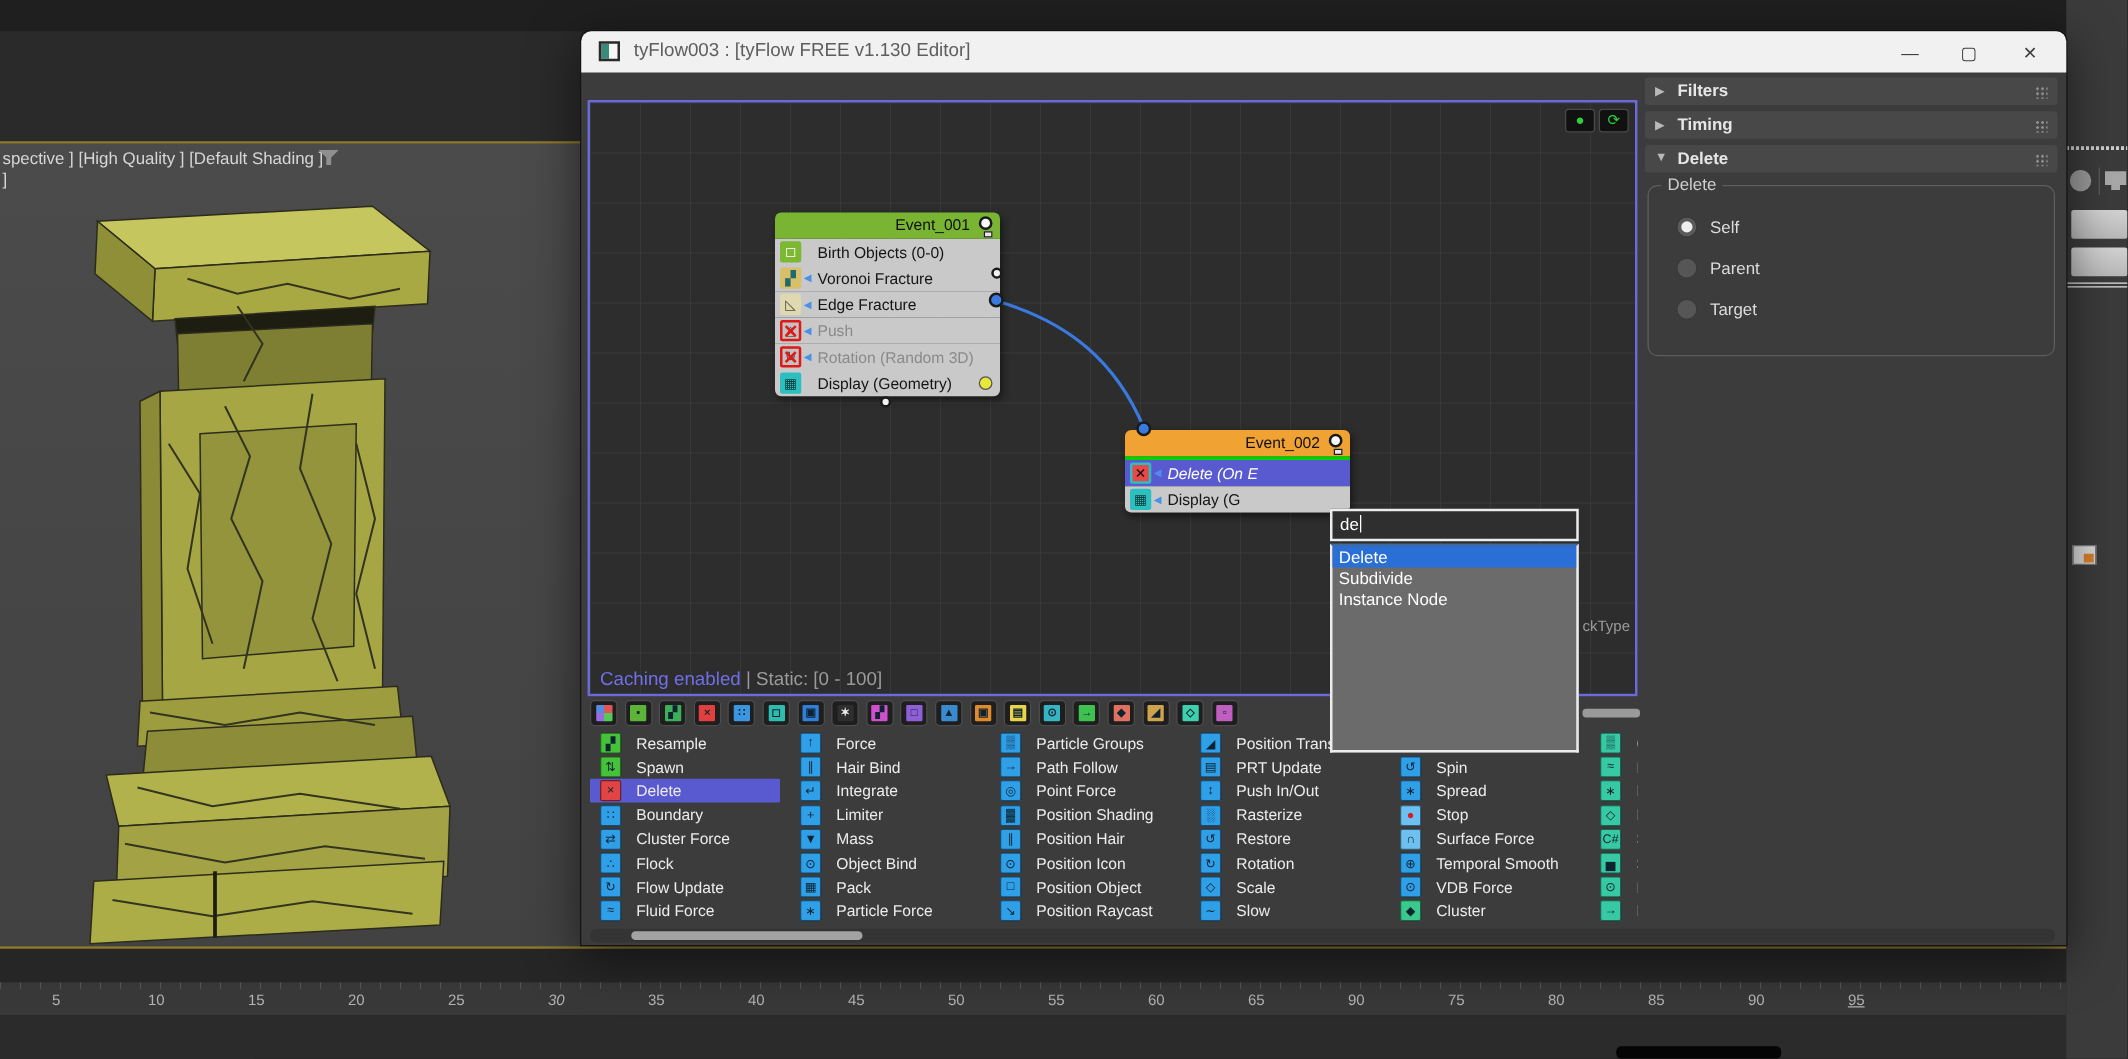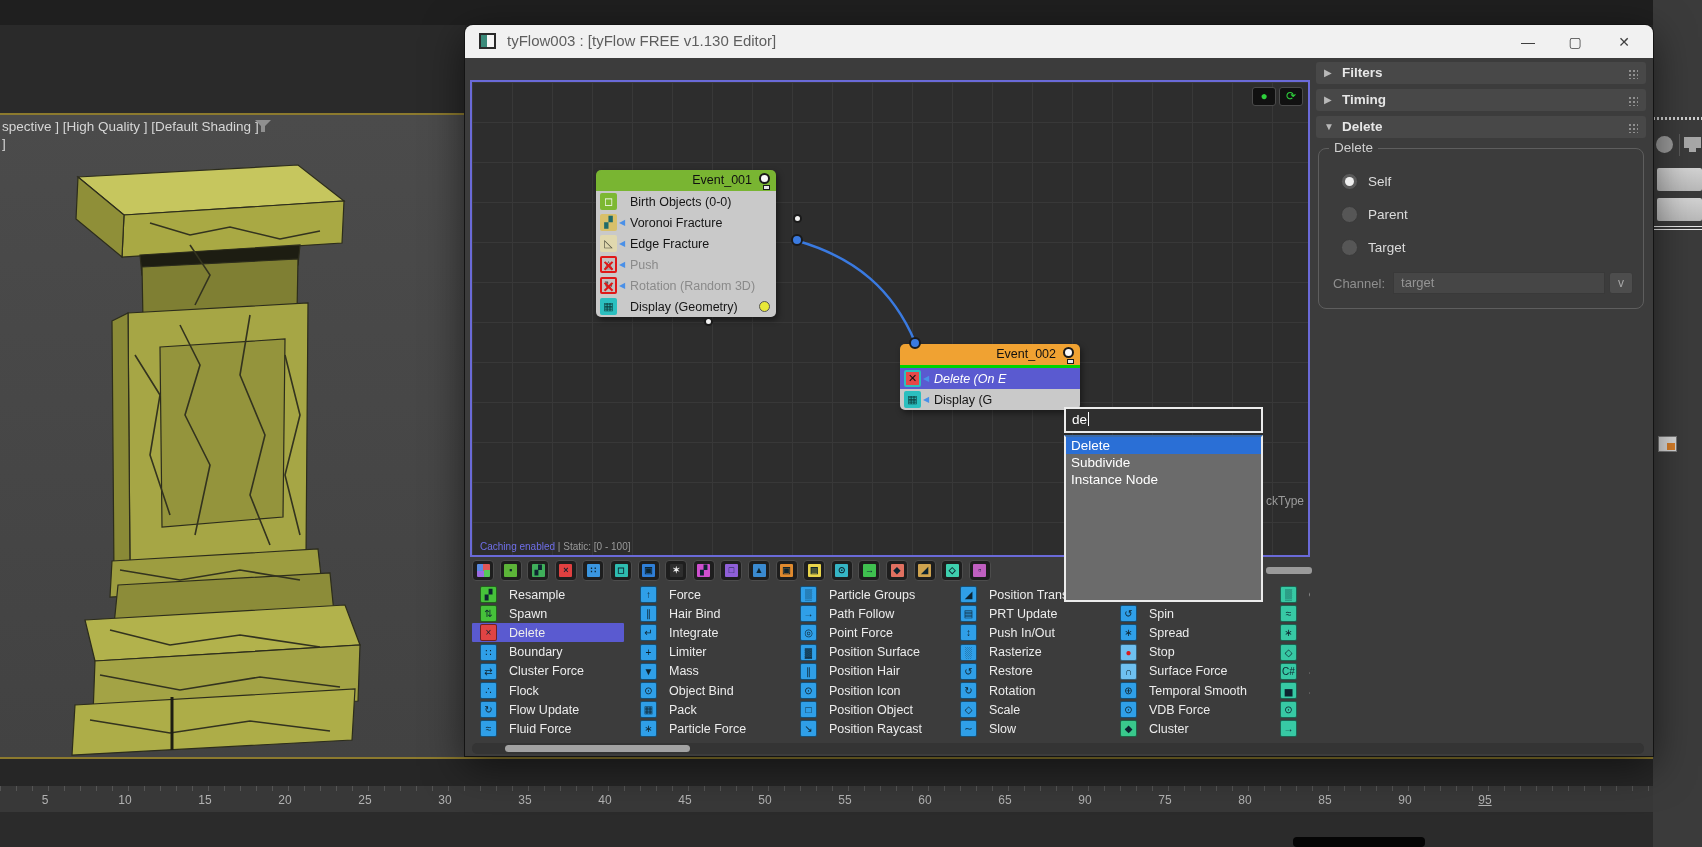--- a/index.html
+++ b/index.html
@@ -45,21 +45,21 @@
 .win-btn { position:absolute; top:6px; width:30px; height:22px; color:#3f3f3f; font-size:14px; text-align:center; line-height:22px; }
 .tabbar { position:absolute; left:0; top:33px; width:100%; height:25px; background:#333333; }
 .tab { display:inline-block; margin:2px 0 0 6px; height:20px; padding:0 8px; border:1px solid #a0a0a0; background:#3e3e3e; color:#f0f0f0; font-size:12.5px; line-height:18px; border-radius:2px; }
 .tab .tab-arrow { color:#3fc84f; font-size:11px; margin-right:4px; }
 
 
 .editor { left:470px; top:80px; width:840px; height:477px; background:#2d2d2d; border:2px solid #6a6ad8;
   background-image:linear-gradient(#383838 1px,transparent 1px),linear-gradient(90deg,#383838 1px,transparent 1px);
   background-size:40px 40px; }
 .ed-btn { position:absolute; top:5px; width:24px; height:19px; background:#111; border:1px solid #4a4a4a; border-radius:3px; color:#2ed03c; font-size:12px; text-align:center; line-height:17px; }
-.status-line { position:absolute; left:8px; bottom:3px; font-size:10px; }
+.status-line { position:absolute; left:8px; bottom:3px; font-size:15px; }
 .status-line .s1 { color:#6f6fe8; }
 .status-line .s2 { color:#9a9a9a; }
 .clipped-txt { left:1266px; top:494px; color:#9a9a9a; font-size:12px; }
 
 
 .evnode { position:absolute; border-radius:5px; box-shadow:2px 3px 6px rgba(0,0,0,.45); }
 .ev-head { height:21px; border-radius:5px 5px 0 0; position:relative; }
 .ev-title { position:absolute; right:24px; top:3px; font-size:12.5px; color:#101010; }
 .bulb { position:absolute; right:6px; top:3px; width:11px; height:11px; border-radius:50%; background:#fafafa; border:2px solid #1a1a1a; }
 .bulb:after { content:""; position:absolute; left:1.5px; top:10px; width:5px; height:3px; background:#e8e8e8; border:1px solid #1a1a1a; }
@@ -172,21 +172,21 @@
 
   <div class="abs vp-yline-bot"></div>
 
 
   <div class="abs ruler" id="ruler">
       <span class="tick" style="left: 45px;">5</span>
       <span class="tick" style="left: 125px;">10</span>
       <span class="tick" style="left: 205px;">15</span>
       <span class="tick" style="left: 285px;">20</span>
       <span class="tick" style="left: 365px;">25</span>
-      <span class="tick" style="left: 445px;">30</span>
+      <span class="tick" style="left: 445px; font-style: italic;">30</span>
       <span class="tick" style="left: 525px;">35</span>
       <span class="tick" style="left: 605px;">40</span>
       <span class="tick" style="left: 685px;">45</span>
       <span class="tick" style="left: 765px;">50</span>
       <span class="tick" style="left: 845px;">55</span>
       <span class="tick" style="left: 925px;">60</span>
       <span class="tick" style="left: 1005px;">65</span>
       <span class="tick" style="left: 1085px;">90</span>
       <span class="tick" style="left: 1165px;">75</span>
       <span class="tick" style="left: 1245px;">80</span>
@@ -225,21 +225,21 @@
       <span class="s1">Caching enabled</span>
       <span class="s2">| Static: [0 - 100]</span>
     </div>
   </div>
   <div class="abs clipped-txt">ckType</div>
 
   <svg class="overlay">
     <path d="M798,241 C856,258 893,290 915,342" stroke="#3a7ae0" stroke-width="2.5" fill="none"></path>
   </svg>
 
-  <div class="abs evnode" id="event-0" style="left:596px; top:170px; width:180px;">
+  <div class="abs evnode" id="event-0" style="left:620px; top:170px; width:180px;">
     <div class="ev-head" style="background: rgb(121, 181, 50);">
       <div class="ev-title">Event_001</div>
       <div class="bulb"></div>
     </div>
     <div class="op-rows">
         <div class="op-row">
           <span class="op-icon" style="background: rgb(125, 184, 50); color: rgb(255, 255, 255);">◻</span>
           <span class="op-marker"></span>
           <span class="op-label">Birth Objects (0-0)</span>
         </div>
@@ -319,25 +319,20 @@
           <span class="radio-label">Self</span>
         </div>
         <div class="radio-row">
           <span class="radio"></span>
           <span class="radio-label">Parent</span>
         </div>
         <div class="radio-row">
           <span class="radio"></span>
           <span class="radio-label">Target</span>
         </div>
-        <div class="channel-row">
-          <span class="ch-label">Channel:</span>
-          <span class="ch-field">target</span>
-          <span class="ch-btn">v</span>
-        </div>
       </div>
     </div>
 
   <div class="abs depot-toolbar" id="depot-toolbar">
       <div class="dt-btn" style="left: 0px;">
         <div class="dt-ic multi"></div>
       </div>
       <div class="dt-btn" style="left: 27.6px;">
         <div class="dt-ic" style="background: rgb(92, 180, 56);">▪</div>
       </div>
@@ -470,21 +465,21 @@
         <div class="depot-row" style="top: 19.2px;">
           <div class="depot-ic" style="background: rgb(47, 159, 232);">→</div>
           <span class="depot-label">Path Follow</span>
         </div>
         <div class="depot-row" style="top: 38.4px;">
           <div class="depot-ic" style="background: rgb(47, 159, 232);">◎</div>
           <span class="depot-label">Point Force</span>
         </div>
         <div class="depot-row" style="top: 57.6px;">
           <div class="depot-ic" style="background: rgb(47, 159, 232);">▓</div>
-          <span class="depot-label">Position Surface</span>
+          <span class="depot-label">Position Shading</span>
         </div>
         <div class="depot-row" style="top: 76.8px;">
           <div class="depot-ic" style="background: rgb(47, 159, 232);">∥</div>
           <span class="depot-label">Position Hair</span>
         </div>
         <div class="depot-row" style="top: 96px;">
           <div class="depot-ic" style="background: rgb(47, 159, 232);">⊙</div>
           <span class="depot-label">Position Icon</span>
         </div>
         <div class="depot-row" style="top: 115.2px;">

